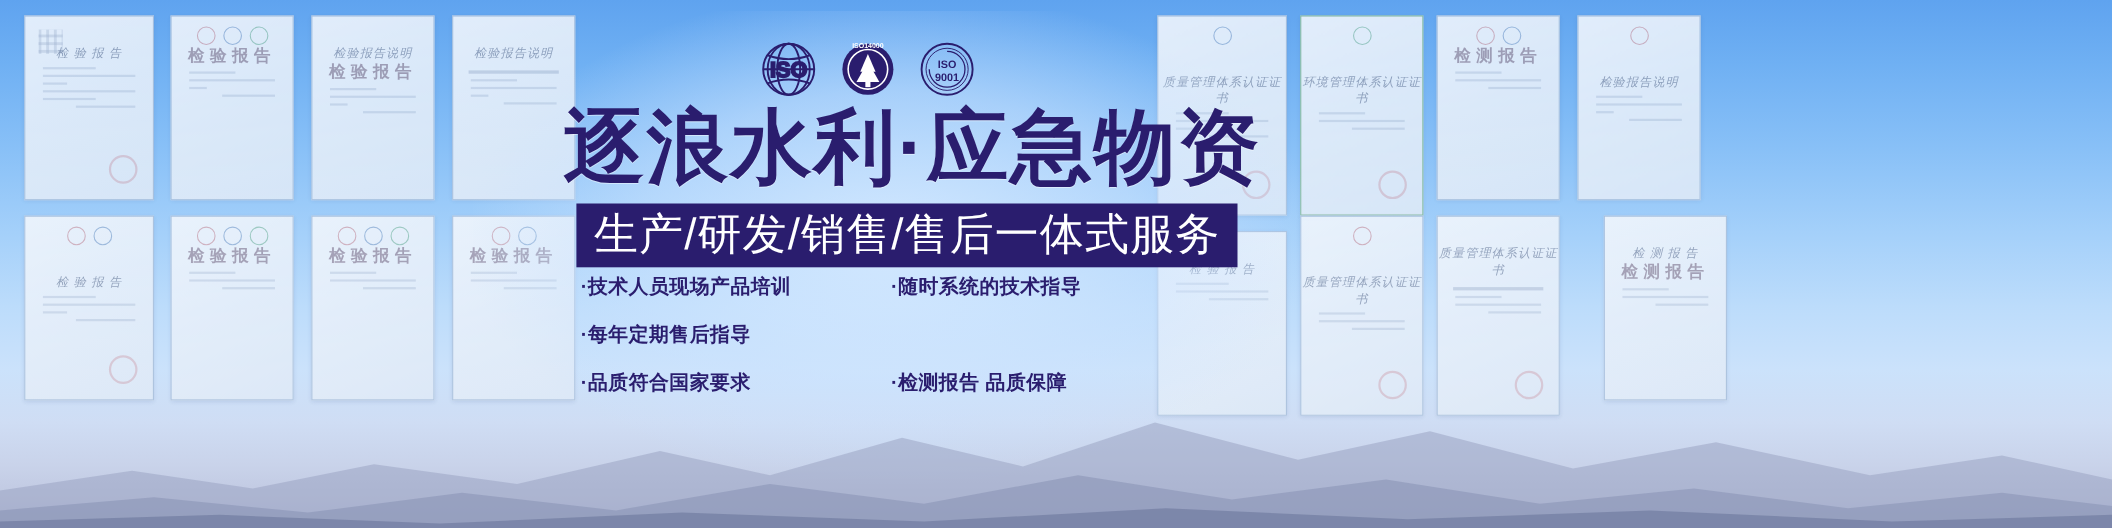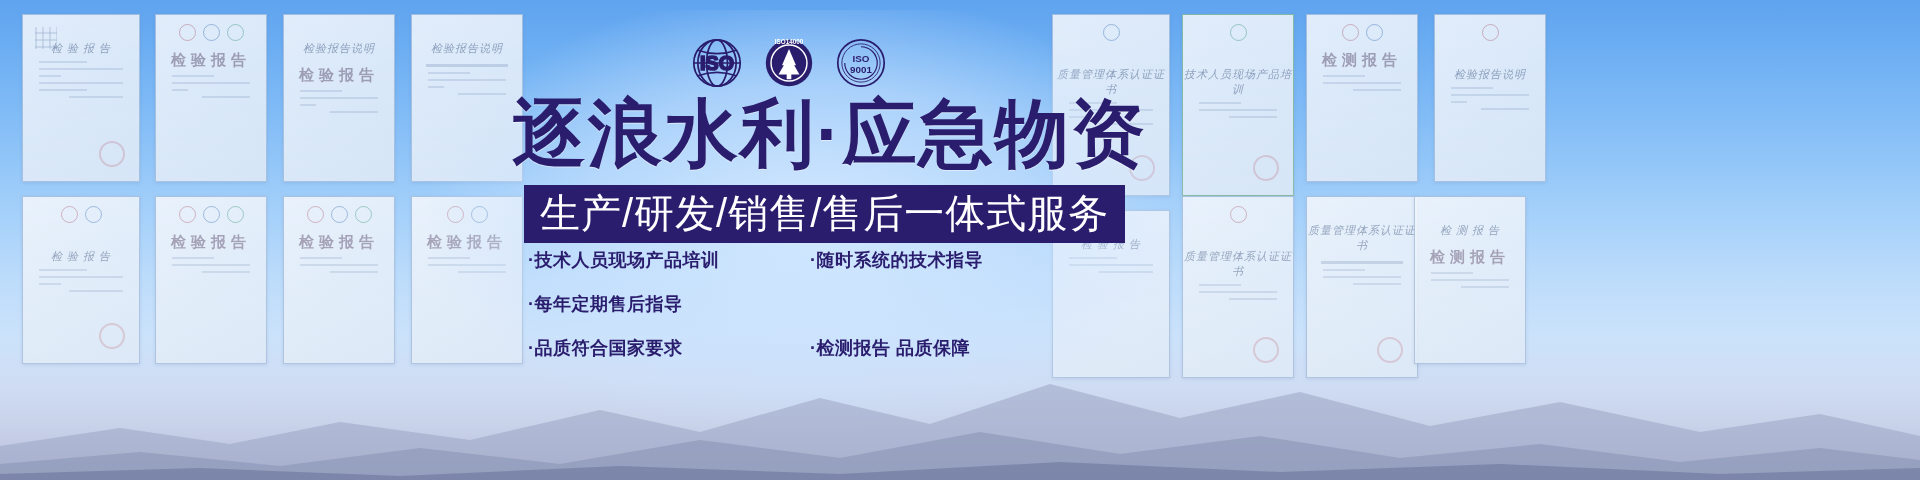--- a/index.html
+++ b/index.html
@@ -51,21 +51,20 @@
   .cert .hd {
     height:3px; margin:8px 14px 0 14px;
     background:rgba(120,140,175,.30);
   }
   .cert .big {
     text-align:center;
     color:#6a5570;
     font-size:15px;
     letter-spacing:5px;
     opacity:.55;
-    margin-top:10px;
     font-weight:bold;
   }
   .cert .ln {
     height:2px; margin:5px 16px;
     background:rgba(130,150,185,.26);
   }
   .cert .ln.s { margin-right:52px; }
   .cert .ln.s2 { margin-right:78px; }
   .cert .ln.r { margin-left:46px; }
   .cert .seal {
@@ -245,21 +244,21 @@
       <div class="ln"></div>
       <div class="ln s2"></div>
       <div class="ln r"></div>
       <div class="seal"></div>
     </div>
 
     <div class="cert" style="left:1182px;top:14px;width:112px;height:182px;border-color:rgba(110,175,130,.8);">
       <div class="logorow">
         <div class="lg g"></div>
       </div>
-      <div class="ct">技术人员现场产品培训</div>
+      <div class="ct">环境管理体系认证证书</div>
       <div class="ln s"></div>
       <div class="ln"></div>
       <div class="ln r"></div>
       <div class="seal"></div>
     </div>
 
     <div class="cert" style="left:1306px;top:14px;width:112px;height:168px;">
       <div class="logorow">
         <div class="lg"></div>
         <div class="lg b"></div>
@@ -301,21 +300,21 @@
 
     <div class="cert" style="left:1306px;top:196px;width:112px;height:182px;">
       <div class="ct">质量管理体系认证证书</div>
       <div class="hd"></div>
       <div class="ln s"></div>
       <div class="ln"></div>
       <div class="ln r"></div>
       <div class="seal"></div>
     </div>
 
-    <div class="cert" style="left:1414px;top:196px;width:112px;height:168px;">
+    <div class="cert" style="left:1458px;top:196px;width:112px;height:168px;">
       <div class="ct">检 测 报 告</div>
       <div class="big">检测报告</div>
       <div class="ln s"></div>
       <div class="ln"></div>
       <div class="ln r"></div>
     </div>
   </div>
 
   <div class="glow"></div>
 

